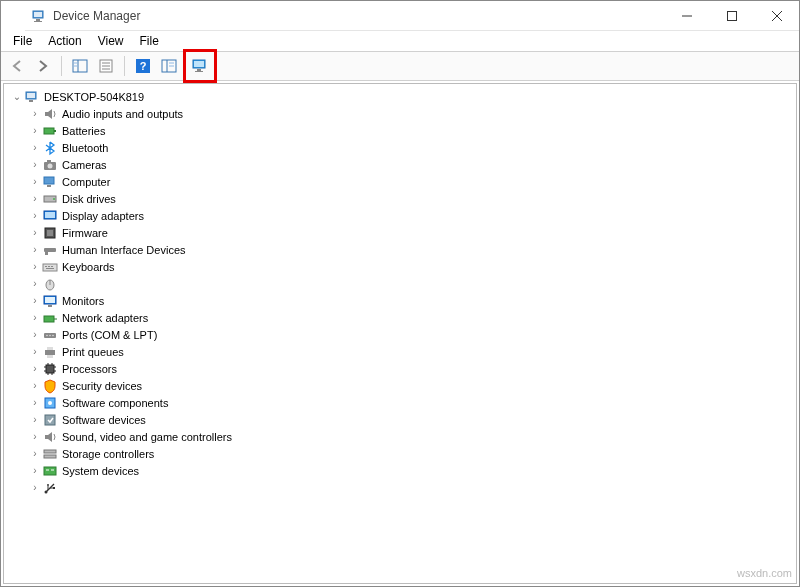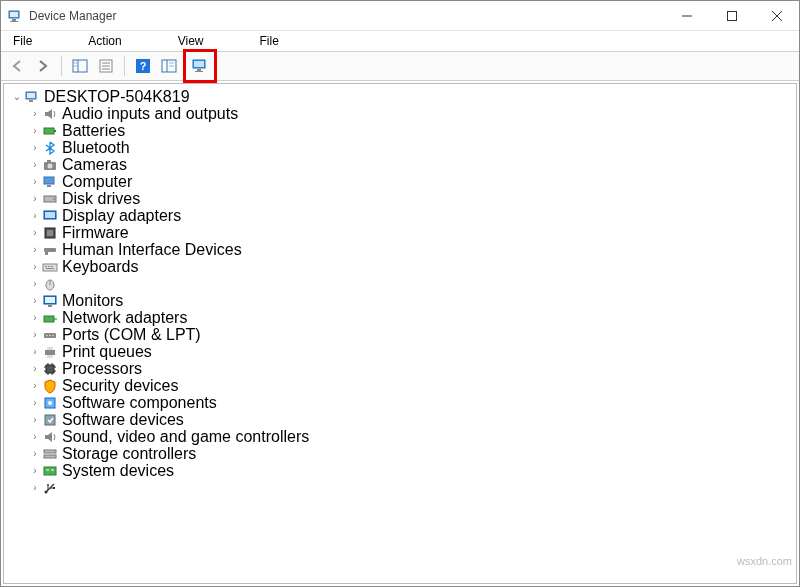--- a/index.html
+++ b/index.html
@@ -14,20 +14,21 @@
       flex-direction: column;
       overflow: hidden;
     }
     
     .titlebar {
       height: 30px;
       display: flex;
       align-items: center;
       background: #fff;
       border-bottom: 1px solid #e5e5e5;
+      margin-left: 24px;
     }
     .titlebar-icon {
       width: 16px; height: 16px;
       margin: 0 6px;
       display: inline-block;
     }
     .titlebar-title {
       flex: 1;
       color: #444;
       font-size: 12px;
@@ -38,21 +39,20 @@
       display: flex; align-items: center; justify-content: center;
       color: #333;
     }
     
     .menubar {
       height: 20px;
       display: flex;
       align-items: center;
       padding: 0 4px;
       font-size: 12px;
-      gap: 40px;
     }
     .menubar-item {
       padding: 2px 8px;
     }
     
     .toolbar {
       height: 30px;
       border-top: 1px solid #d0d0d0;
       border-bottom: 1px solid #d0d0d0;
       display: flex;
@@ -97,27 +97,27 @@
       color: #777;
       font-size: 10px;
       user-select: none;
     }
     .node-icon {
       width: 16px; height: 16px;
       margin-right: 4px;
       display: inline-flex;
       align-items: center; justify-content: center;
     }
-    .node-label { font-size: 16px; color: #000; }
+    .node-label { font-size: 11px; color: #000; }
     .indent-0 { padding-left: 4px; }
     .indent-1 { padding-left: 22px; }
     .watermark {
       position: absolute;
       right: 8px;
-      bottom: 20px;
+      bottom: 8px;
       font-size: 11px;
       color: #bbb;
       pointer-events: none;
     }
   </style>
 </head>
 <body>
 
 <div class="titlebar">
   <span class="titlebar-icon">

